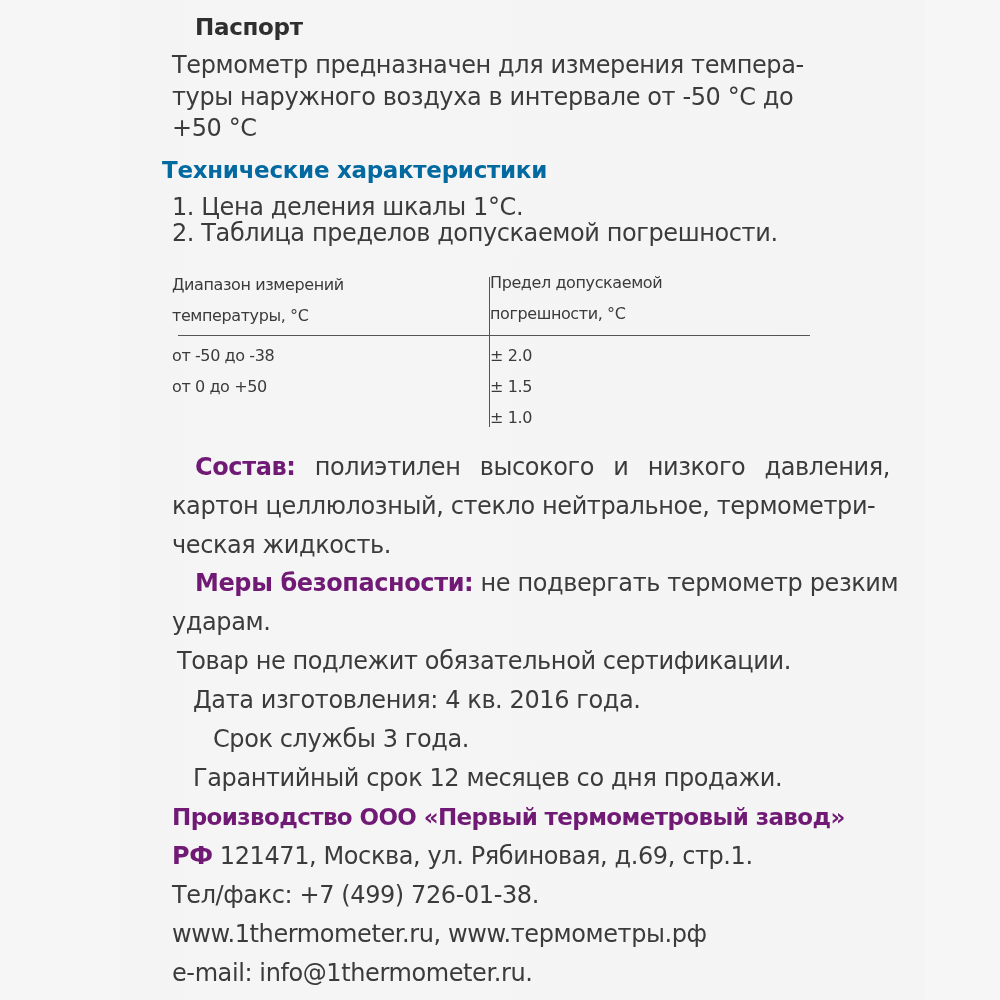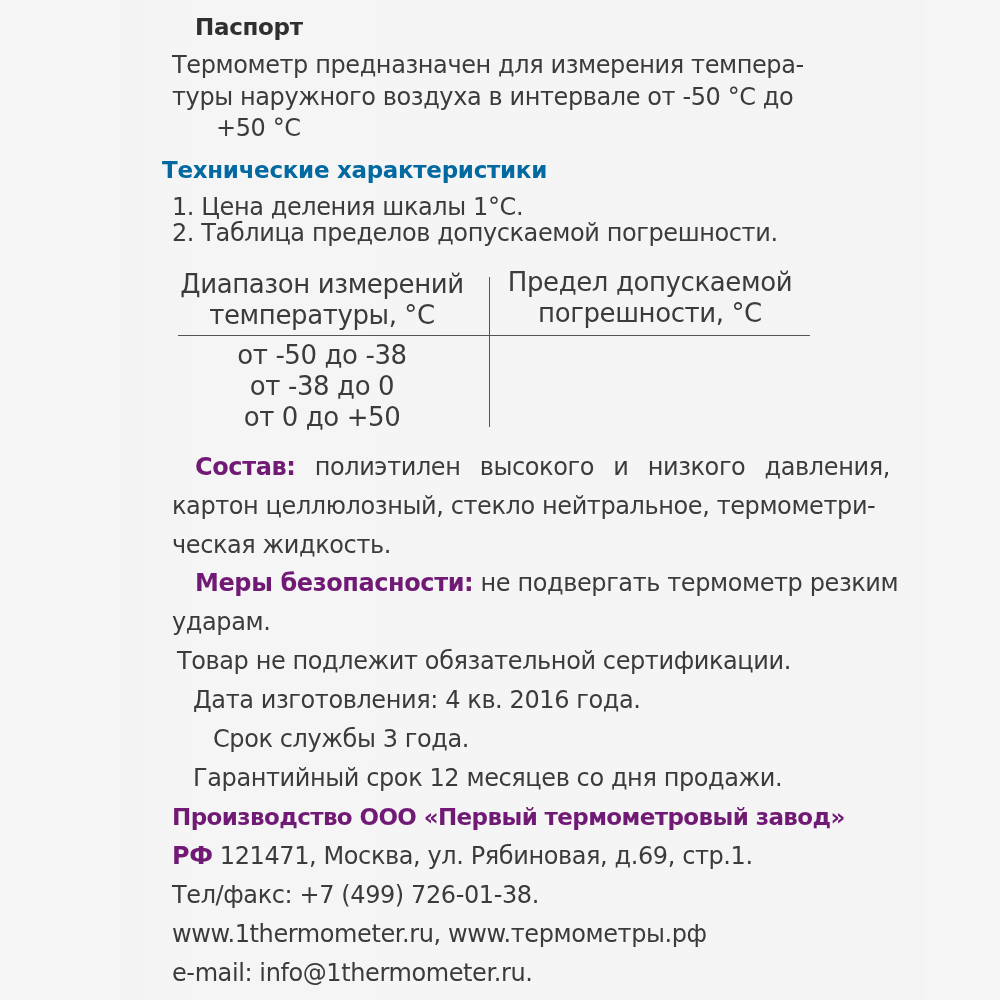--- a/index.html
+++ b/index.html
@@ -49,22 +49,22 @@
     }
     .table-wrap {
       position: absolute;
       left: 172px;
       top: 265px;
       width: 640px;
       height: 170px;
     }
     .tcol {
       position: absolute;
-      text-align: center;
-      font-size: 26px;
+      text-align: left;
+      font-size: 16px;
       line-height: 31px;
       letter-spacing: -0.4px;
       color: #3b3b3b;
       white-space: nowrap;
     }
     .vdiv {
       position: absolute;
       left: 317px;
       top: 12px;
       width: 1px;
@@ -82,43 +82,47 @@
   </style>
 </head>
 <body>
 
 <div class="sheet"></div>
 
 <div class="line h-title" style="left:195px; top:12px;">Паспорт</div>
 
 <div class="line" style="left:172px; top:50px;">Термометр предназначен для измерения темпера-</div>
 <div class="line" style="left:172px; top:82px;">туры наружного воздуха в интервале от -50 °С до</div>
-<div class="line" style="left:172px; top:113px;margin-left:44px;">+50 °С</div>
+<div class="line" style="left:172px; top:113px;">+50 °С</div>
 
 <div class="line section-head" style="left:162px; top:155px;">Технические характеристики</div>
 <div class="line" style="left:172px; top:192px;">1. Цена деления шкалы 1°С.</div>
 <div class="line" style="left:172px; top:218px;">2. Таблица пределов допускаемой погрешности.</div>
 
 <div class="table-wrap">
   <div class="vdiv"></div>
   <div class="hdiv"></div>
 
   <div class="tcol" style="left:0; width:300px; top:4px;">
     <div>Диапазон измерений</div>
     <div>температуры, °С</div>
   </div>
   <div class="tcol" style="left:318px; width:320px; top:2px;">
     <div>Предел допускаемой</div>
     <div>погрешности, °С</div>
   </div>
 
   <div class="tcol" style="left:0; width:300px; top:75px;">
     <div>от -50 до -38</div>
-    <div>от -38 до 0</div>
     <div>от 0 до +50</div>
+  </div>
+  <div class="tcol" style="left:318px; width:320px; top:75px;">
+    <div>± 2.0</div>
+    <div>± 1.5</div>
+    <div>± 1.0</div>
   </div>
 </div>
 
 <div class="line" style="left:195px; top:452px; width:693px; word-spacing:12px;">
   <span class="bold">Состав:</span>
   <span>полиэтилен высокого и низкого давления,</span>
 </div>
 <div class="line" style="left:172px; top:491px;">картон целлюлозный, стекло нейтральное, термометри-</div>
 <div class="line" style="left:172px; top:530px;">ческая жидкость.</div>
 

